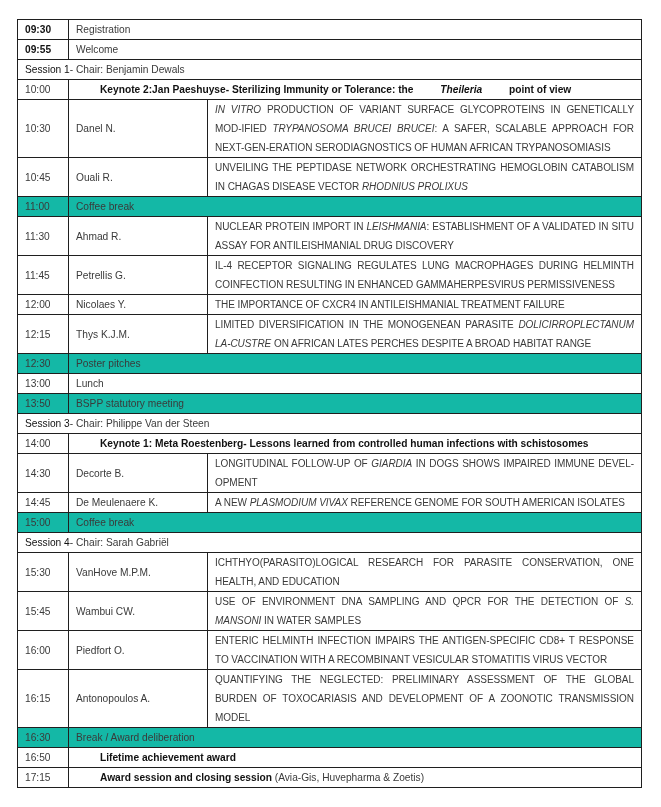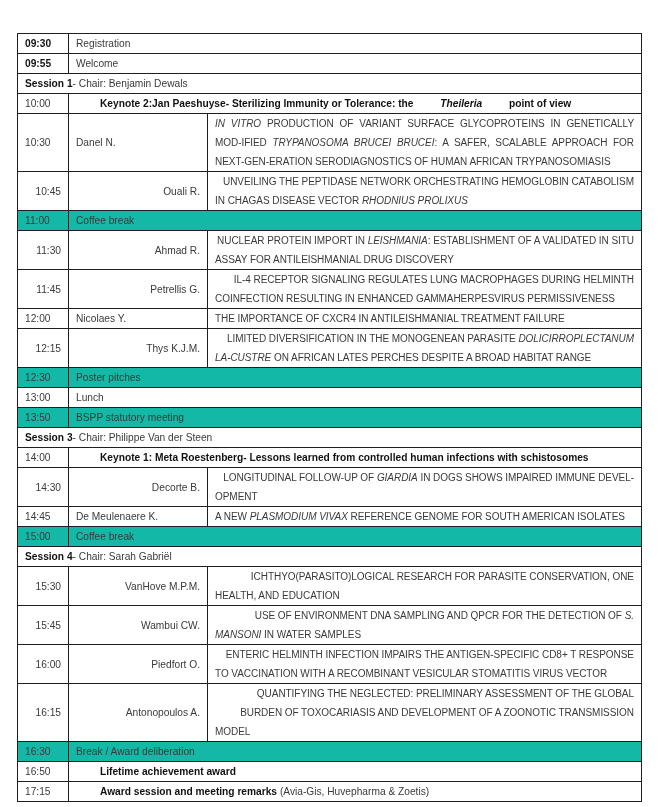--- a/index.html
+++ b/index.html
@@ -1,39 +1,39 @@
 <!DOCTYPE html>
 <html><head>
 <meta charset="utf-8">
 <style>
   html, body { margin: 0; padding: 0; background: #ffffff; }
   body { width: 661px; height: 807px; position: relative; overflow: hidden;
          font-family: "Liberation Sans", "DejaVu Sans", sans-serif; }
   table.programme {
-    position: absolute; left: 17px; top: 33px; width: 624px;
+    position: absolute; left: 17px; top: 19px; width: 624px;
     border-collapse: collapse; table-layout: fixed;
     font-size: 10.2px; color: #3a3a3a; border-radius: 26px;
   }
   table.programme col.c-time { width: 51px; }
   table.programme col.c-name { width: 139px; }
   table.programme col.c-title { width: 434px; }
   table.programme td {
     border: 1.5px solid #1f1f1f;
     padding: 0 7px;
     vertical-align: middle;
     line-height: 19px;
     height: 19px;
   }
   table.programme td.time { padding-left: 7px; }
   tr.gray td { background: #14b8a6; }
-  tr.tall2 td { height: 36px; text-align: right; }
+  tr.tall2 td { height: 36px; }
   tr.tall3 td { height: 54px; }
   td.title { text-align: justify; text-align-last: left; font-size: 10px; letter-spacing: -0.05px; margin-left: 48px; }
   .bold { font-weight: bold; color: #111; padding-left: 24px; }
-  .session-label { font-weight: bold; color: #111; }
+  .session-label { font-weight: normal; color: #111; }
   .it { font-style: italic; }
   .time-bold { font-weight: bold; color: #111; }
 </style>
 </head>
 <body>
 
 <table class="programme">
   <colgroup>
     <col class="c-time">
       <col class="c-name">
@@ -148,16 +148,16 @@
       <tr class="gray">
         <td class="time">16:30</td>
         <td colspan="2">Break / Award deliberation</td>
       </tr>
       <tr>
         <td class="time">16:50</td>
         <td colspan="2"><span class="bold">Lifetime achievement award</span></td>
       </tr>
       <tr>
         <td class="time">17:15</td>
-        <td colspan="2"><span class="bold">Award session and meeting remarks</span><span> (Avia-Gis, Huvepharma &amp; Zoetis)</span></td>
+        <td colspan="2"><span class="bold">Award session and closing session</span><span> (Avia-Gis, Huvepharma &amp; Zoetis)</span></td>
       </tr>
     </tbody>
 </table>
 
 </body></html>

